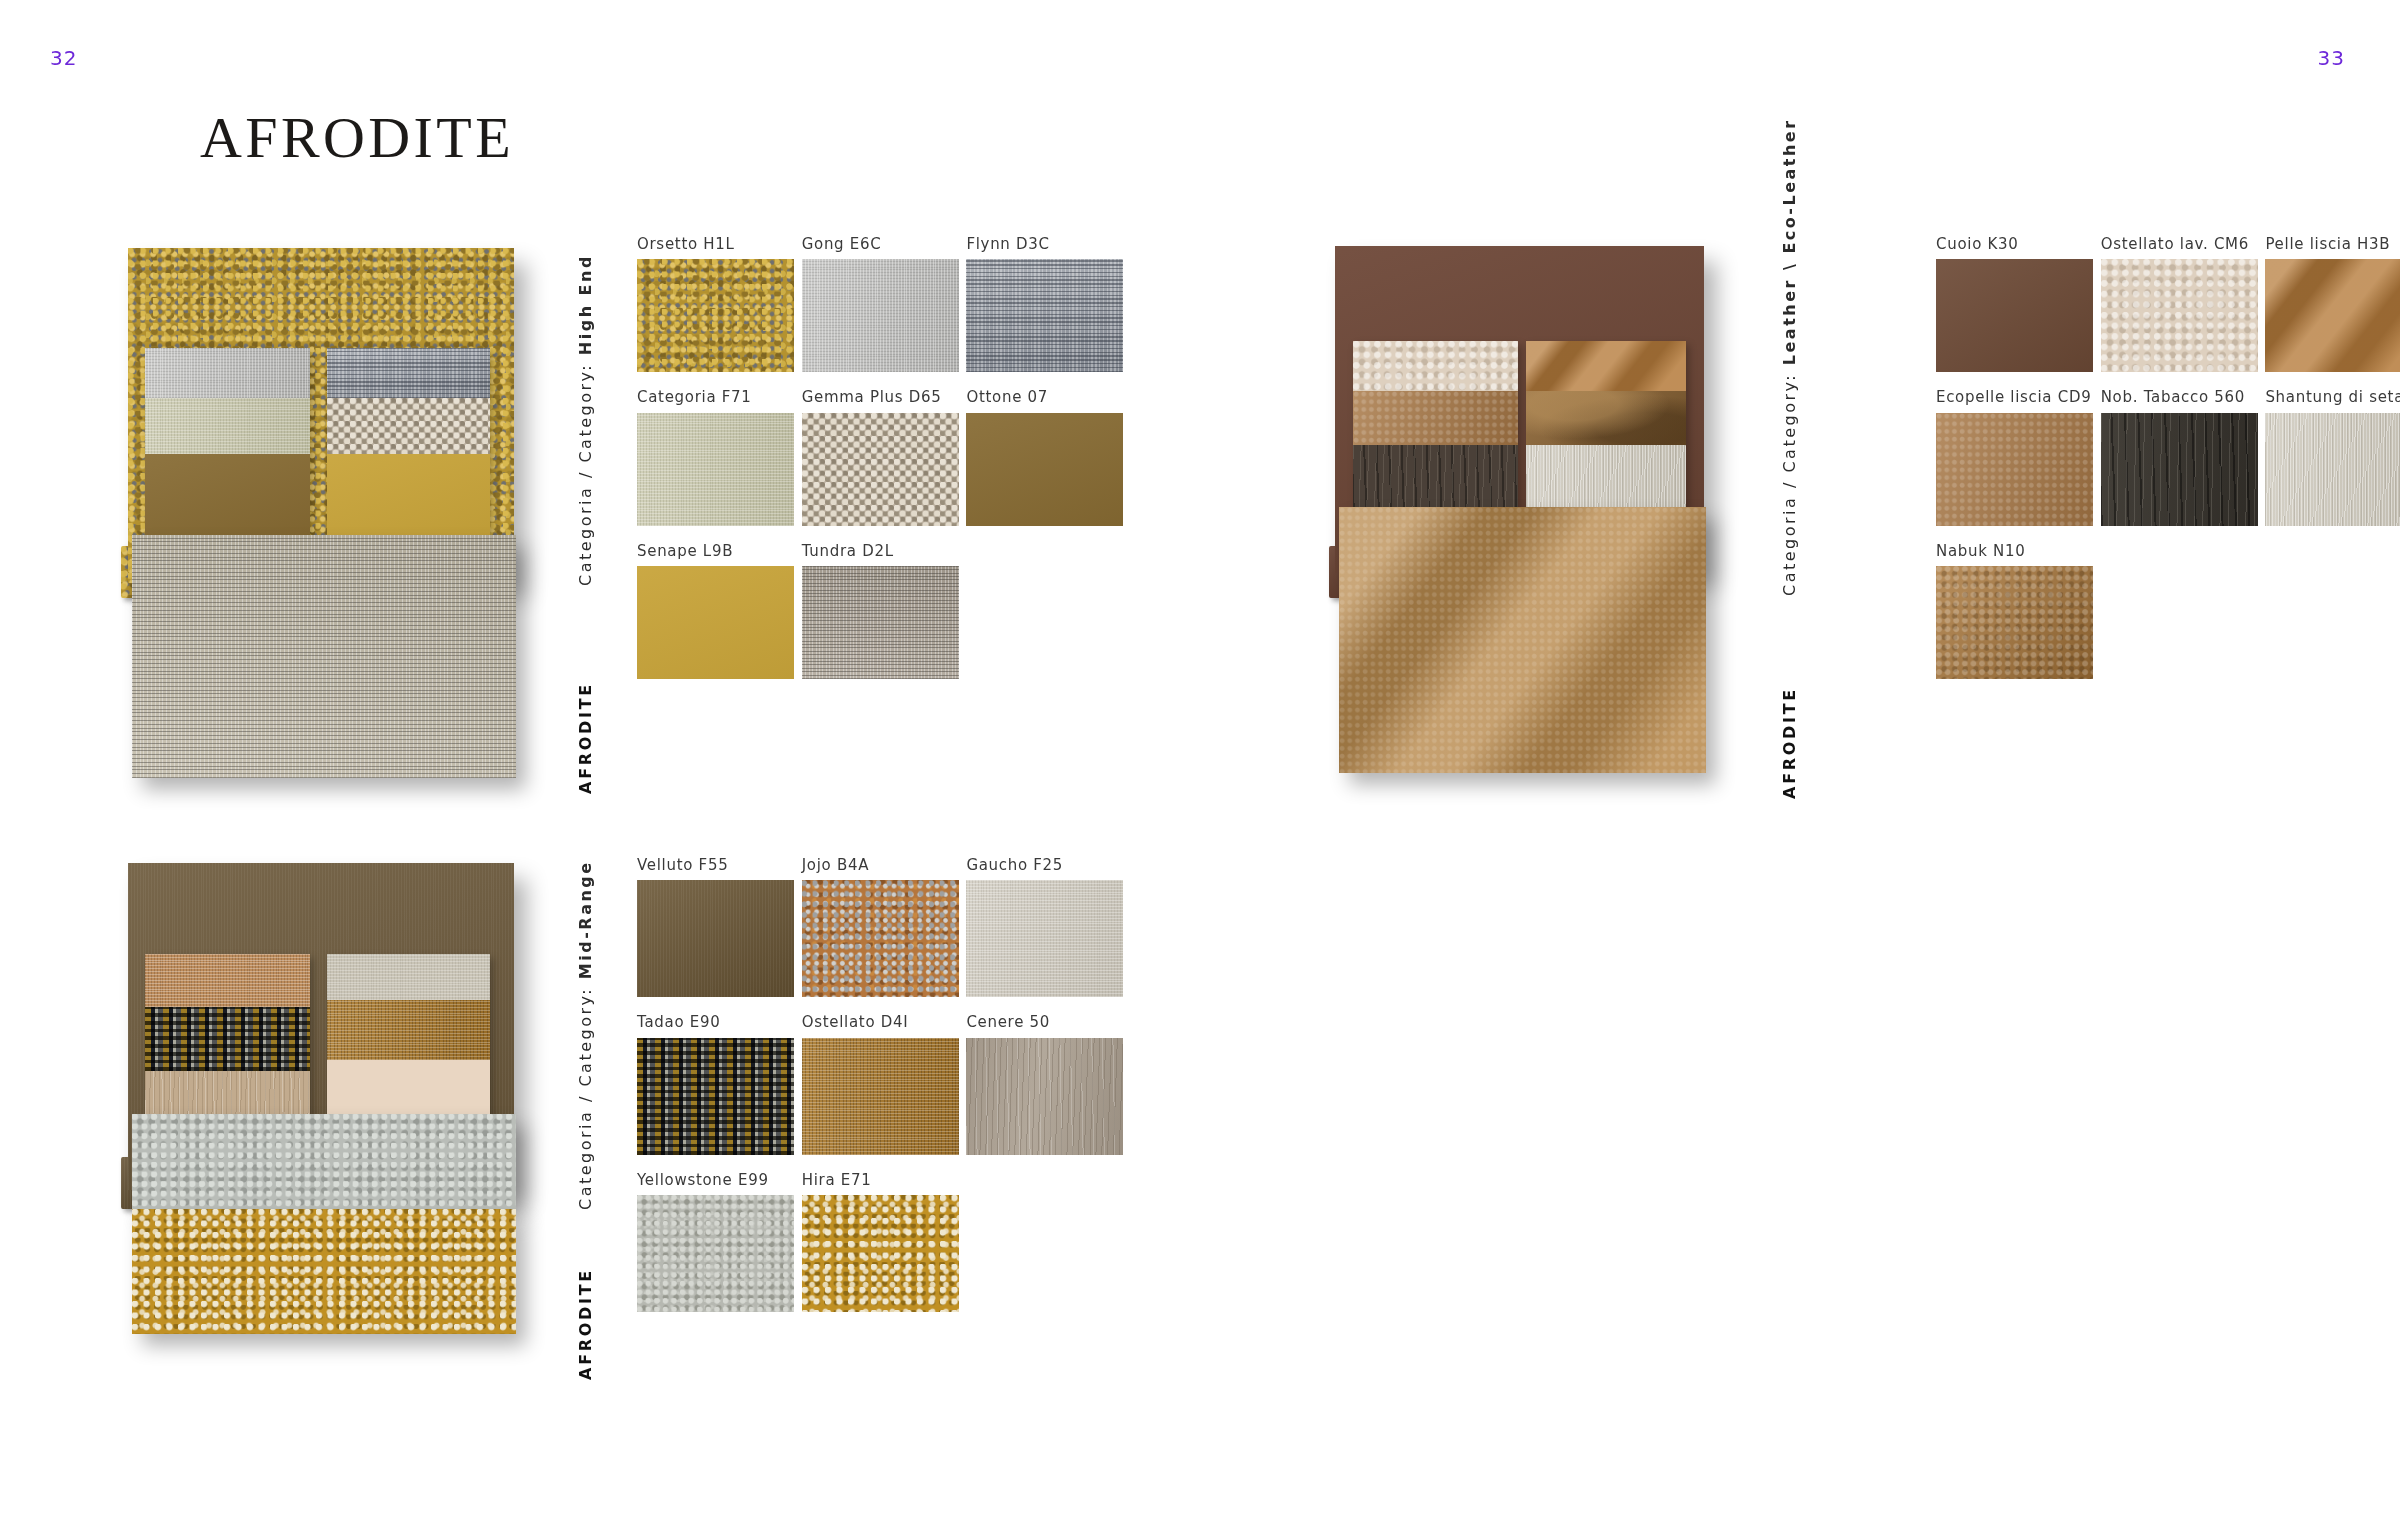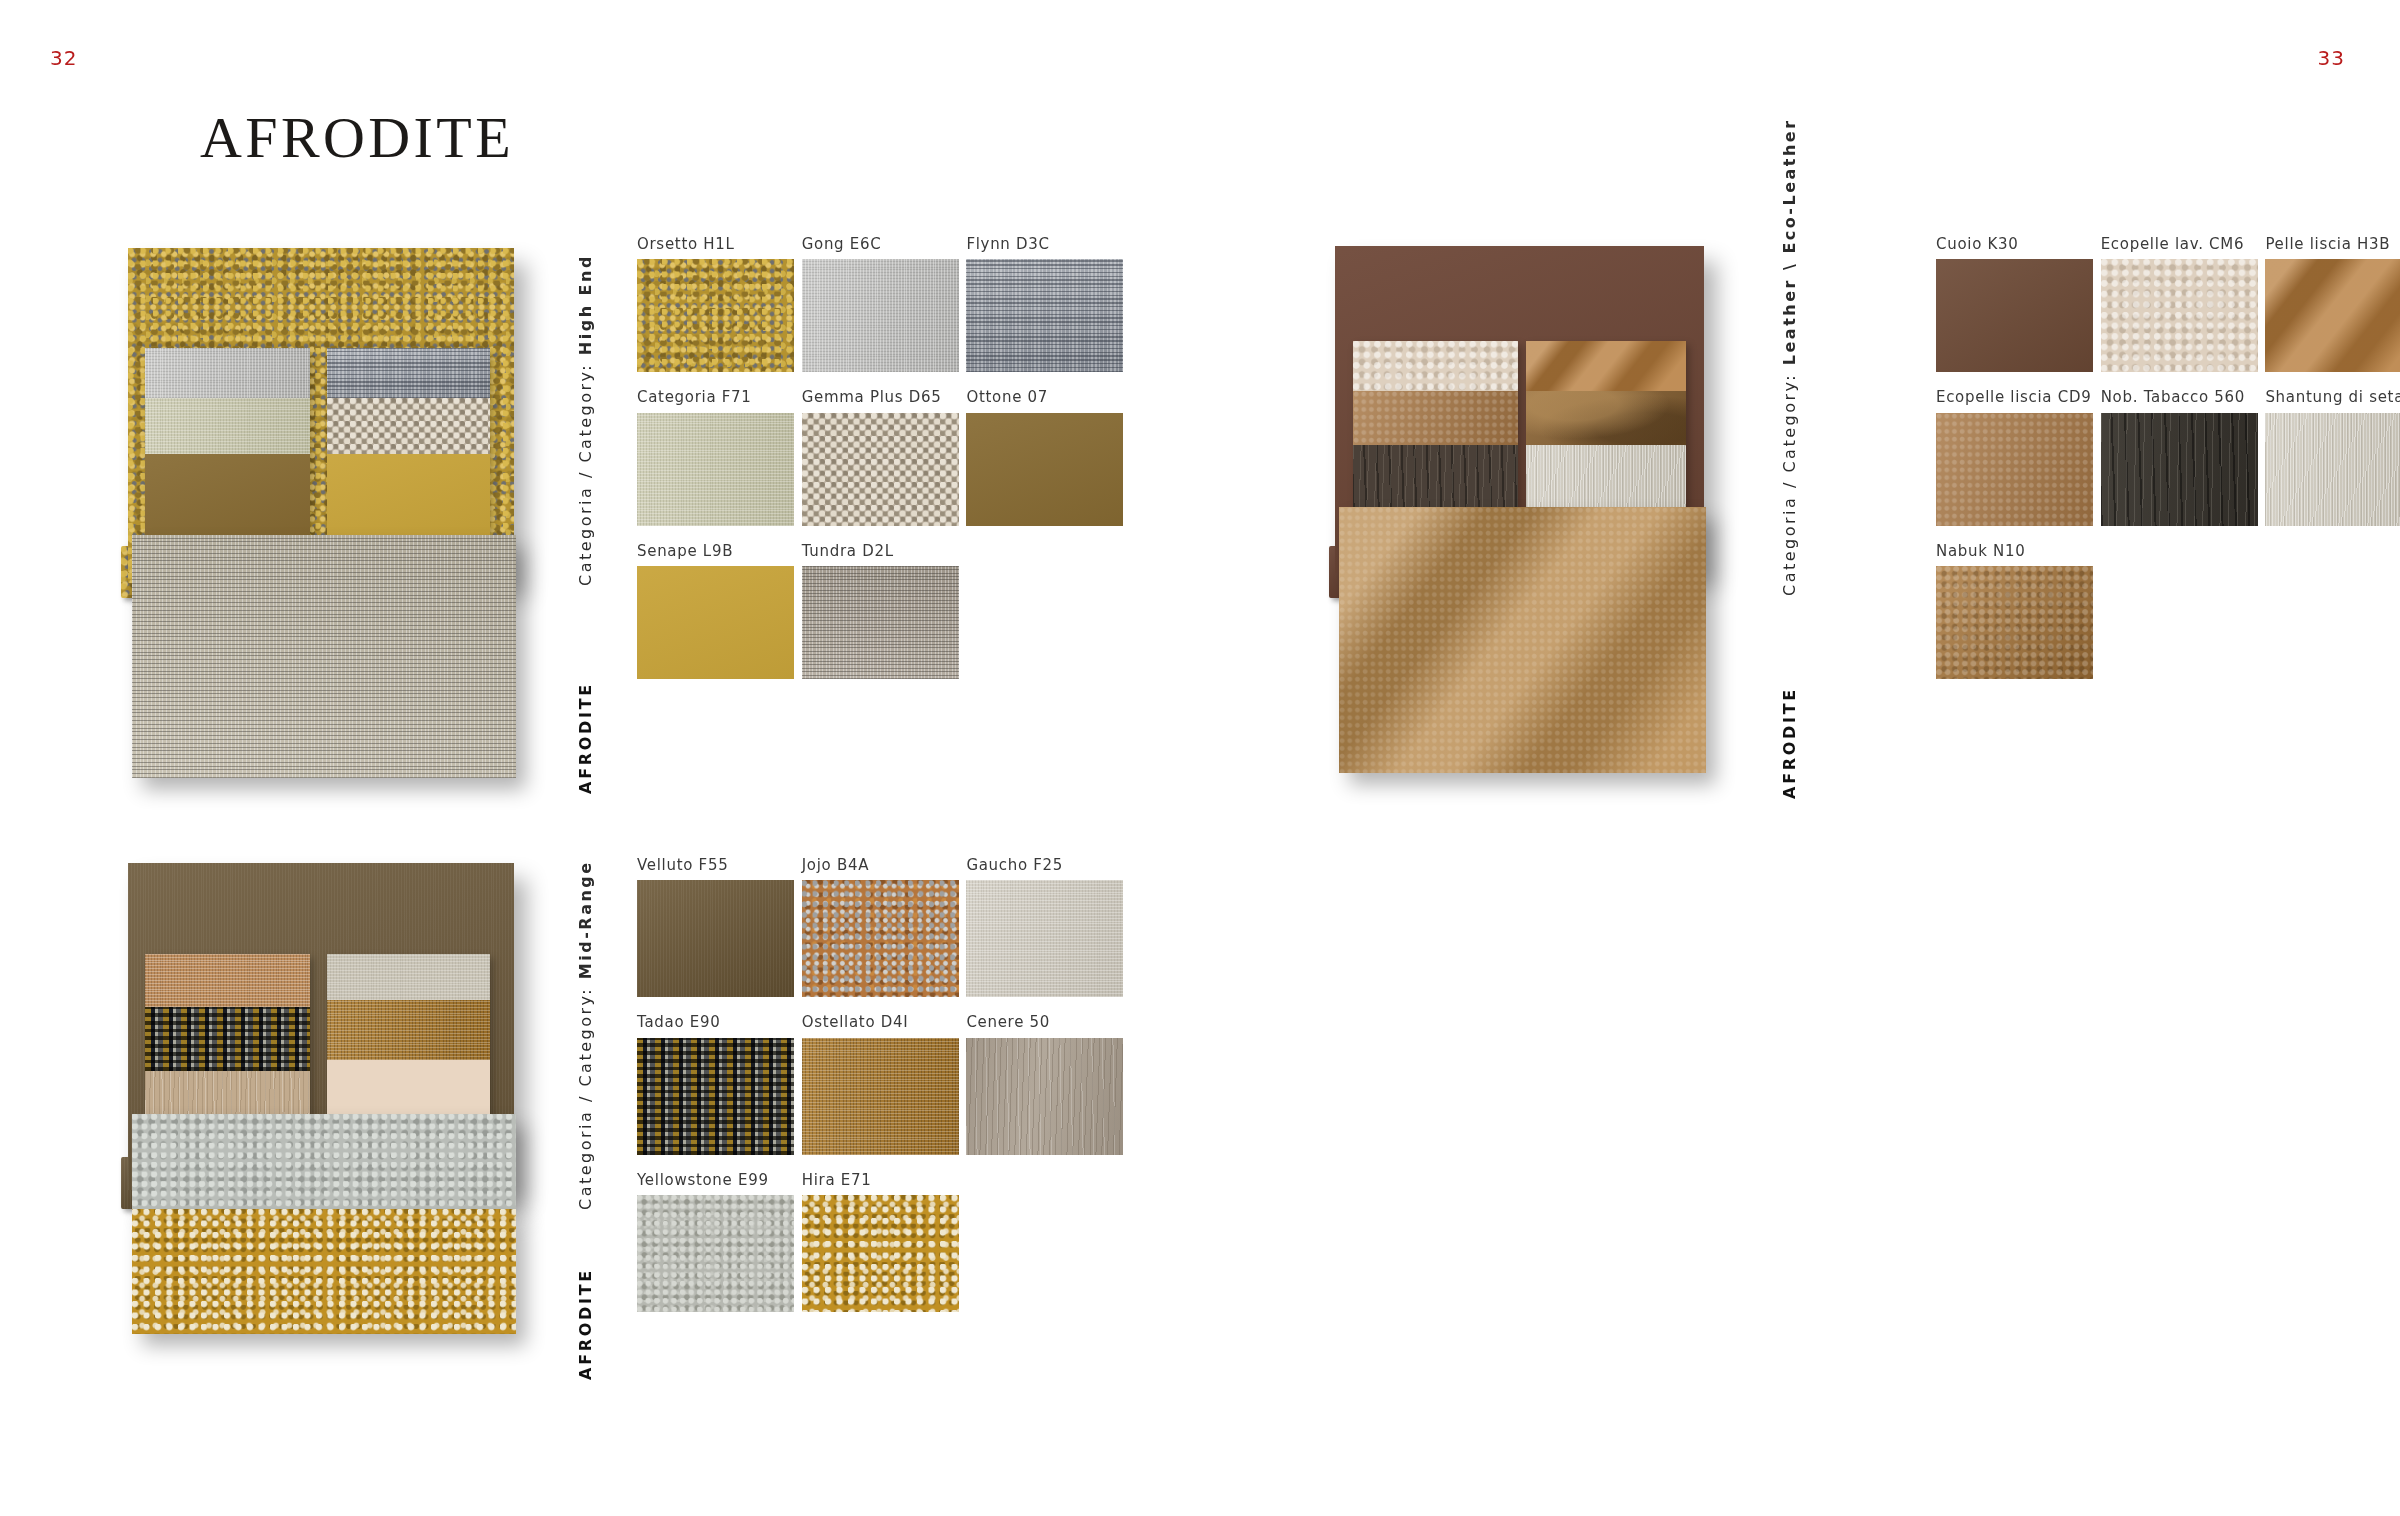--- a/index.html
+++ b/index.html
@@ -9,21 +9,21 @@
     background: #ffffff;
     font-family: "Liberation Sans", sans-serif;
     overflow: hidden;
   }
   .spread { position: relative; width: 2401px; height: 1517px; background:#fff; }
 
   
   .page-num {
     position: absolute; top: 46px;
     font-family: "DejaVu Sans", sans-serif;
-    font-size: 20px; color: #b91c1c; letter-spacing: 1px;
+    font-size: 20px; color: #6d28d9; letter-spacing: 1px;
   }
   .page-num.left  { left: 50px; }
   .page-num.right { right: 56px; }
 
   
   .main-title {
     position: absolute; left: 200px; top: 104px;
     font-family: "Liberation Serif", serif;
     font-size: 58px; font-weight: 400; color: #1c1a18;
     letter-spacing: 3.4px;
@@ -468,21 +468,21 @@
       <span class="cat"><span>Categoria / Category: </span><b>Leather \ Eco-Leather</b></span>
     </div>
     <div class="rail-brand" style="left:1780px; top:687px;">AFRODITE</div>
 
     <div class="grid" style="left:1936px; top:236px; grid-template-columns: repeat(3, 157px);">
       <div class="sw">
         <div class="sw-label">Cuoio K30</div>
         <div class="sw-chip tx-cuoio"></div>
       </div>
       <div class="sw">
-        <div class="sw-label">Ecopelle lav. CM6</div>
+        <div class="sw-label">Ostellato lav. CM6</div>
         <div class="sw-chip tx-ecopelle-lav"></div>
       </div>
       <div class="sw">
         <div class="sw-label">Pelle liscia H3B</div>
         <div class="sw-chip tx-pelle-liscia"></div>
       </div>
       <div class="sw">
         <div class="sw-label">Ecopelle liscia CD9</div>
         <div class="sw-chip tx-ecopelle-liscia"></div>
       </div>

